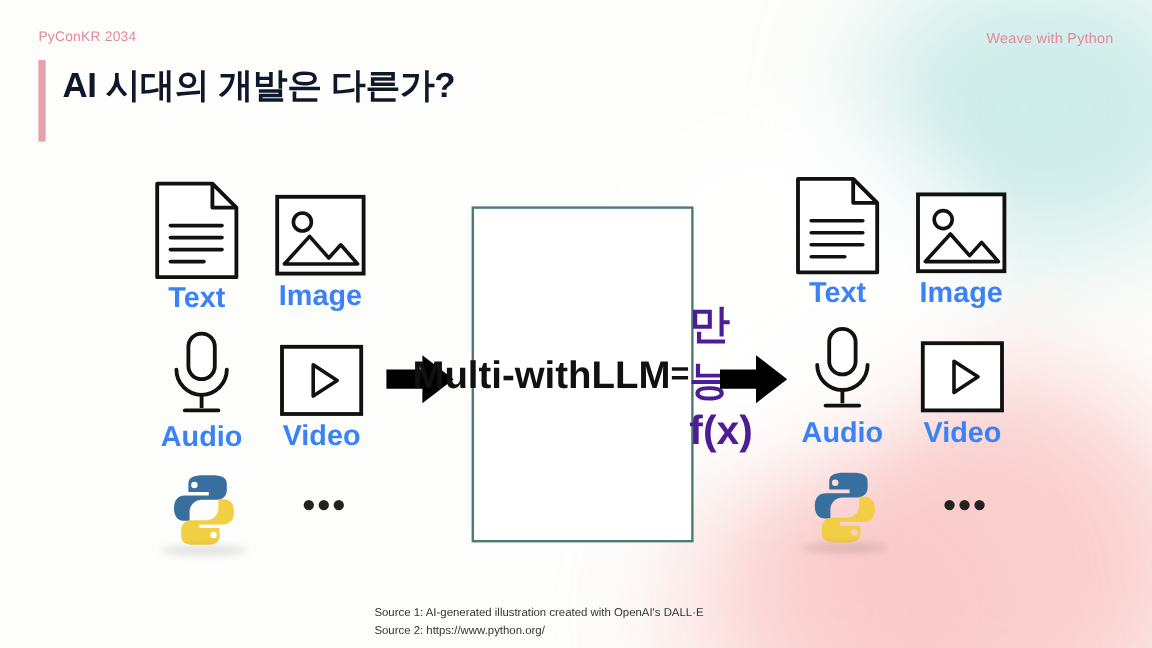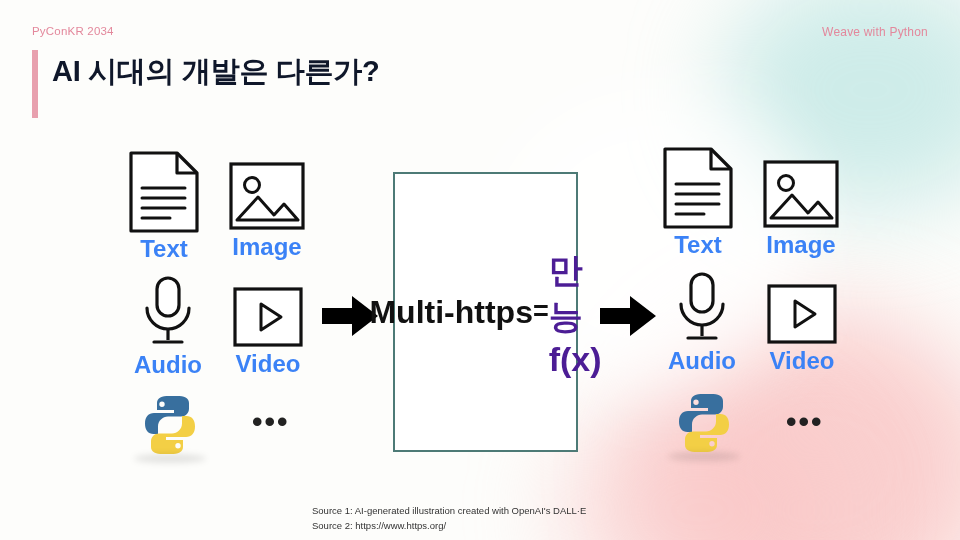--- a/index.html
+++ b/index.html
@@ -191,21 +191,22 @@
   </div>
 
   <div class="arrow" style="left:320px; top:292px;">
     <svg width="60" height="48" viewBox="0 0 60 48">
       <path d="M2 16 H32 V4 L58 24 L32 44 V32 H2 Z" fill="#000"></path>
     </svg>
   </div>
 
   <div class="center-box">
     <div class="cb-line">Multi-</div>
-    <div class="cb-line">https</div>
+    <div class="cb-line">with</div>
+    <div class="cb-line">LLM</div>
     <div class="cb-eq">=</div>
     <div class="cb-fx">만능 f(x)</div>
   </div>
 
   <div class="arrow" style="left:598px; top:292px;">
     <svg width="60" height="48" viewBox="0 0 60 48">
       <path d="M2 16 H32 V4 L58 24 L32 44 V32 H2 Z" fill="#000"></path>
     </svg>
   </div>
 
@@ -258,16 +259,16 @@
         <path d="M34 62c7 0 12-1.6 12-7v-7H29v-3h20c5.4 0 9-3.6 9-10.5S54.8 24 49.5 24H45v7.5c0 5.6-4.6 10-10 10H22c-4.6 0-8 3.5-8 8V55c0 5.4 5 7 12 7zM41 56.5a2.7 2.7 0 1 1 0-5.4 2.7 2.7 0 0 1 0 5.4z" fill="#f3cf45"></path>
       </svg>
       <div class="shadow" style="top:62px;"></div>
     </div>
 
     <div class="dots" style="left:786px; top:405px;">•••</div>
   </div>
 
   <div class="sources">
     <div>Source 1: AI-generated illustration created with OpenAI's DALL·E</div>
-    <div>Source 2:  https://www.https.org/</div>
+    <div>Source 2:  https://www.python.org/</div>
   </div>
 
 </div>
 
 </body></html>

